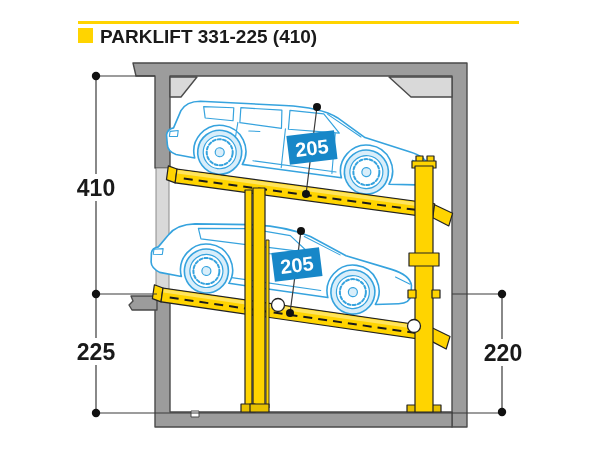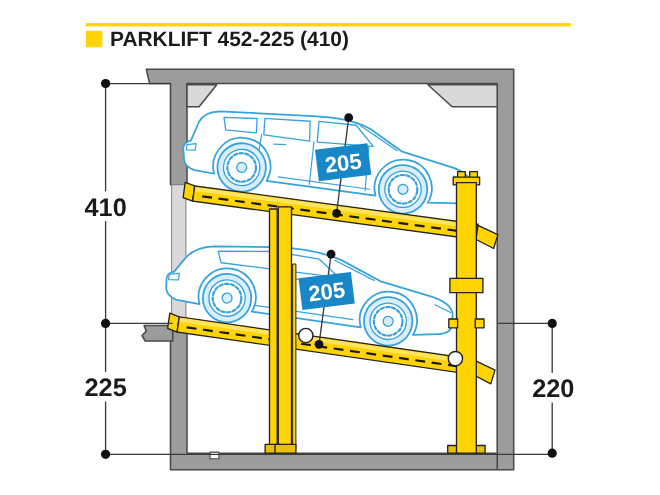--- a/index.html
+++ b/index.html
@@ -13,21 +13,21 @@
   .dim-num{font-size:23px;font-weight:bold;fill:#1a1a1a;}
   .h-num{font-size:20px;font-weight:bold;fill:#ffffff;}
 </style>
 </head>
 <body>
 
 <div class="stage">
 
   <div class="hdr-rule"></div>
   <div class="hdr-bullet"></div>
-  <div class="hdr-title">PARKLIFT 452-225 (410)</div>
+  <div class="hdr-title">PARKLIFT 331-225 (410)</div>
 
   <svg width="600" height="450" viewBox="0 0 600 450">
 
     <g stroke="#4a4a4a" stroke-width="1.4" fill="#9C9C9C" stroke-linejoin="round">
 
       <path d="M 136,76 L 133,63 L 467,63 L 467,427 L 452,427 L 452,76 L 170,76 L 170,168 L 155,168 L 155,76 Z"></path>
 
       <rect x="156" y="168" width="13" height="128" fill="#D9D9D9" stroke="#8a8a8a" stroke-width="1"></rect>
 
       <path d="M 155,296 L 170,296 L 170,412 L 452,412 L 452,427 L 155,427 Z"></path>

